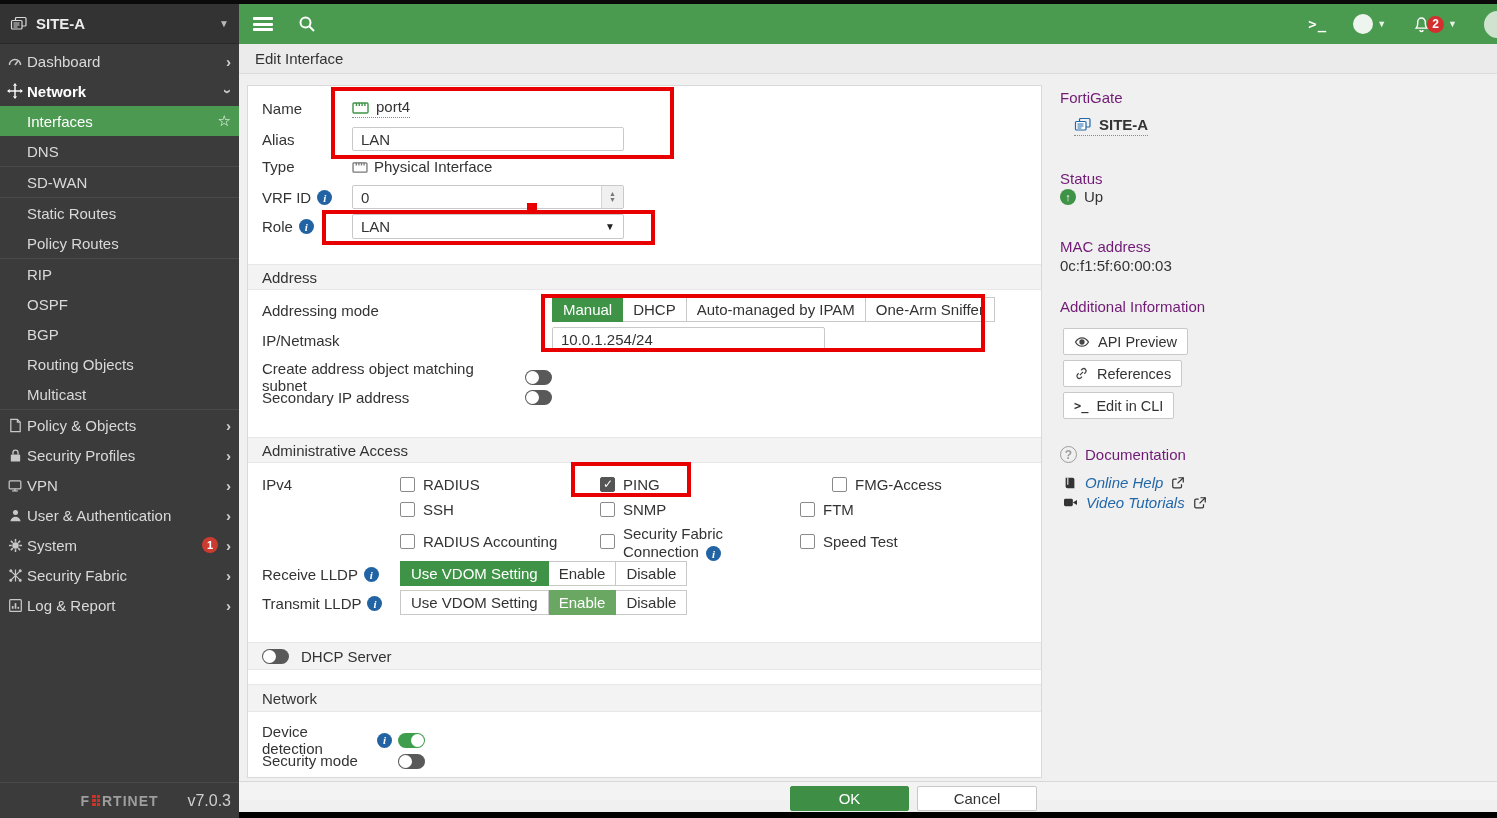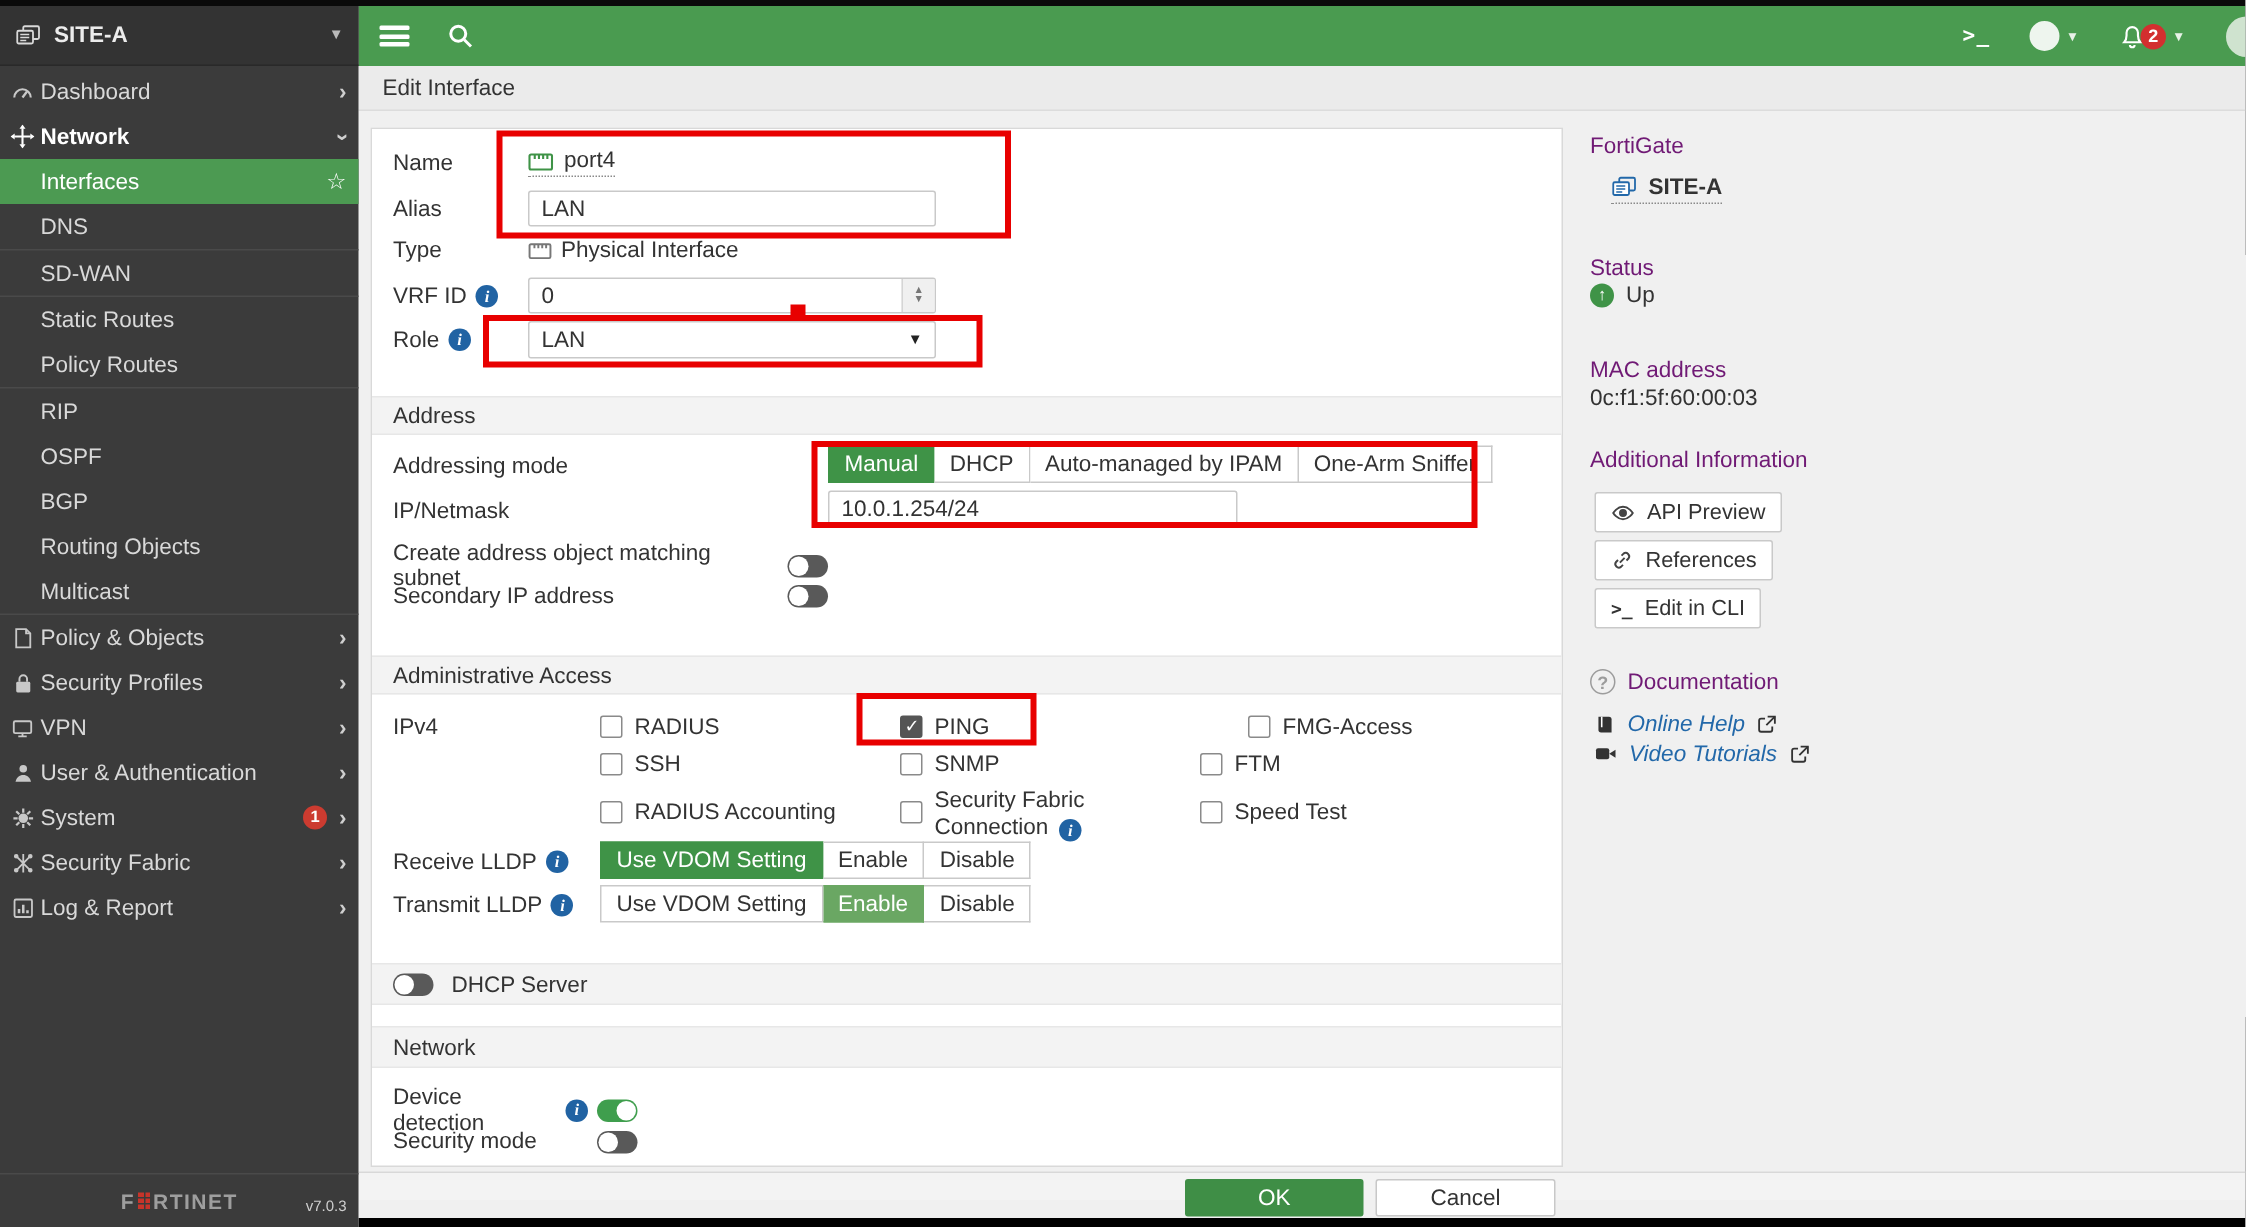--- a/index.html
+++ b/index.html
@@ -26,21 +26,21 @@
   .sb-star { margin-left:auto; color:#fff; font-size:15px; }
   .sb-sep { height:1px; background:#4a4a4a; }
   .sb-badge { min-width:16px; height:16px; border-radius:8px; background:#cc3b30; color:#fff; font-size:11px; font-weight:bold;
               display:flex; align-items:center; justify-content:center; margin-left:auto; margin-right:8px; padding:0 4px; }
   .sb-badge + .sb-chev { margin-left:0; }
   .sb-footer { position:absolute; bottom:0; left:0; right:0; height:36px; border-top:1px solid #4a4a4a;
                display:flex; align-items:center; justify-content:center; }
   .brand { color:#9e9e9e; font-weight:bold; font-size:14px; letter-spacing:1px; display:flex; align-items:center; }
   .fgrid { display:inline-grid; grid-template-columns:3.5px 3.5px; grid-auto-rows:3px; gap:1px; margin:0 2px; }
   .fgrid i { background:#c8342a; }
-  .sb-version { position:absolute; right:8px; bottom:8px; color:#cfcfcf; font-size:10px; }
+  .sb-version { position:absolute; right:8px; bottom:8px; color:#cfcfcf; font-size:16px; }
 
   
   #main { position:absolute; left:239px; top:4px; right:0; bottom:0; }
   #topbar { position:absolute; left:0; top:0; right:0; height:40px; background:#4a9b50; display:flex; align-items:center; padding:0 14px; z-index:15; }
   .tb-left { display:flex; align-items:center; gap:24px; }
   .tb-right { margin-left:auto; display:flex; align-items:center; gap:26px; padding-right:26px; }
   .hamburger { width:20px; height:14px; display:flex; flex-direction:column; justify-content:space-between; cursor:pointer; }
   .hamburger i { height:3px; background:#fff; border-radius:1px; }
   .tb-caret { color:#e8f2e8; font-size:9px; margin-left:4px; }
   .tb-group { display:flex; align-items:center; cursor:pointer; }

